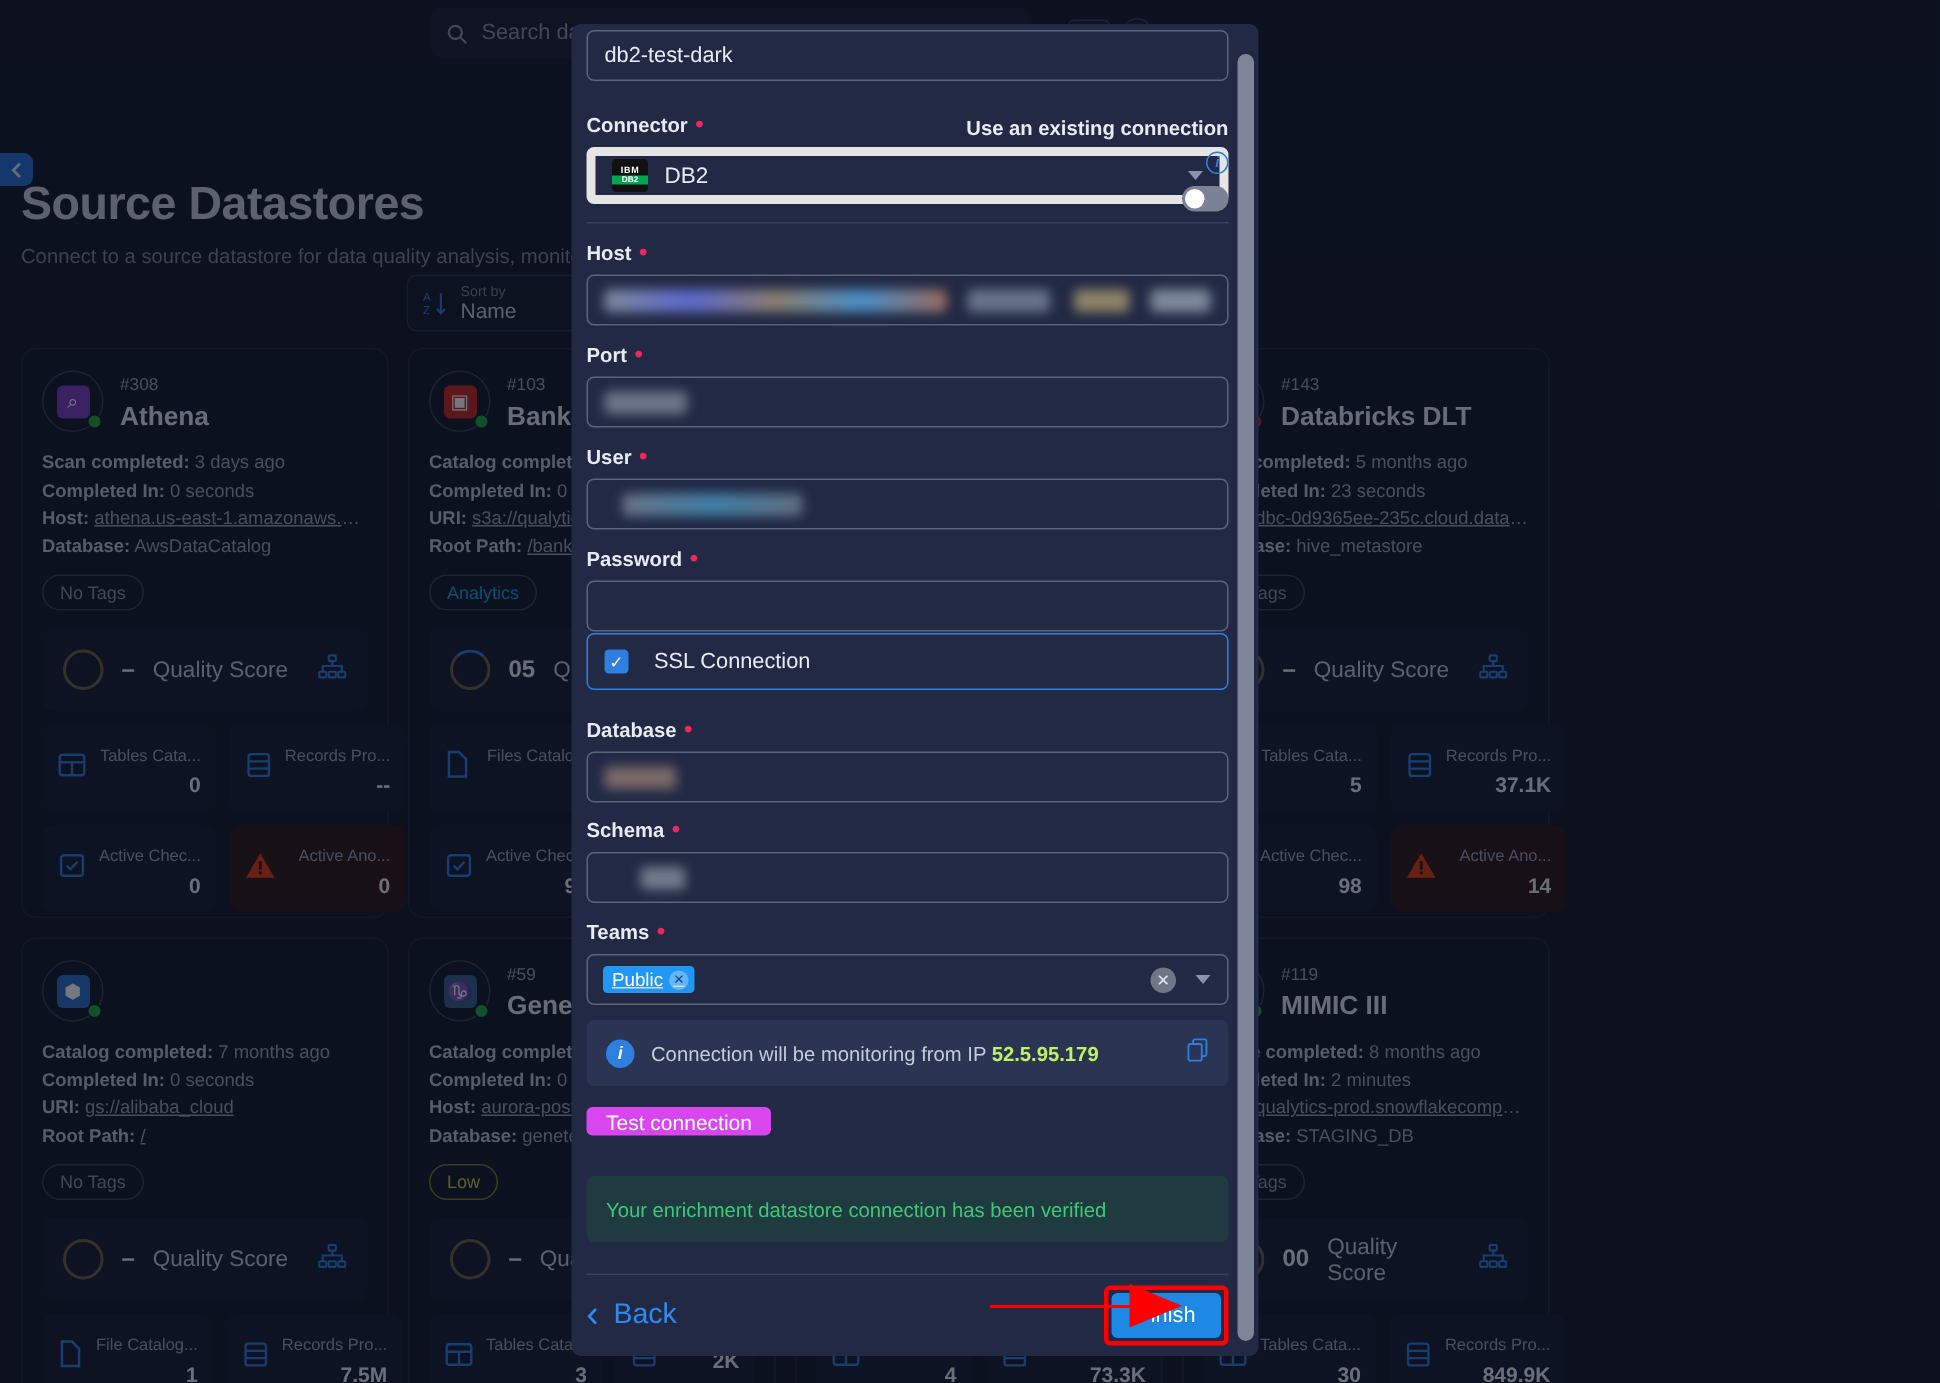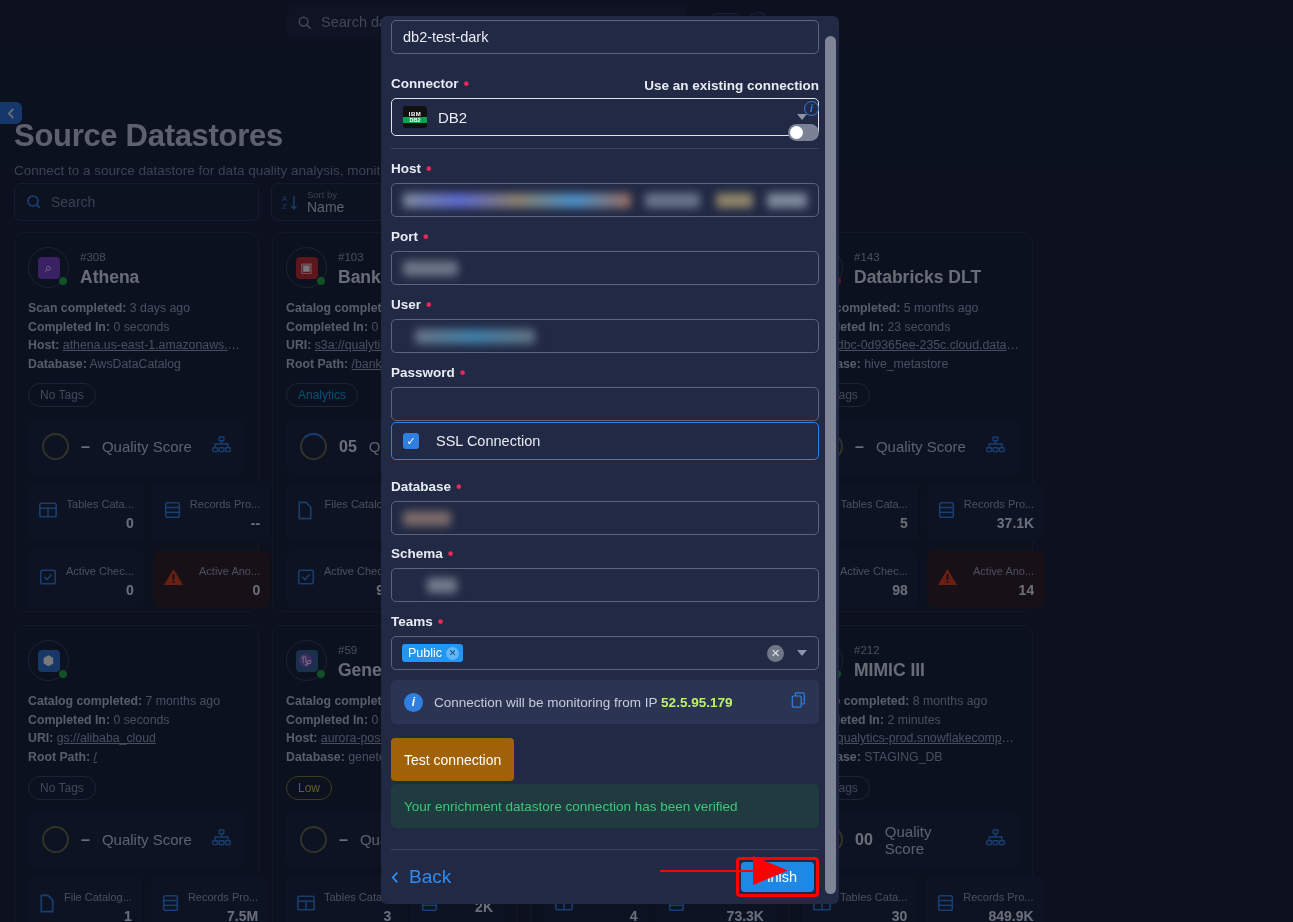--- a/index.html
+++ b/index.html
@@ -127,21 +127,21 @@
   .toggle-row .tl { font-size:13.5px; font-weight:700; color:#e7ebf3; }
   .switch { width:31px; height:17px; background:#7b8296; border-radius:9px;
             position:relative; }
   .switch .knob { position:absolute; left:2px; top:2px; width:13px; height:13px;
                   border-radius:50%; background:#fff; }
   .info-i { width:15px; height:15px; border-radius:50%; border:1.5px solid #2f7fe0;
             color:#2f7fe0; font-size:10px; display:flex; align-items:center;
             justify-content:center; font-weight:700; font-style:italic;}
 
   .select {
-    width:428px; height:38px; border:1px solid #e5e5e5; border-radius:5px;
+    width:428px; height:38px; border:6px solid #e5e5e5; border-radius:5px;
     display:flex; align-items:center; padding:0 11px; gap:11px; position:relative;
   }
   .db2-ico { width:24px; height:22px; border-radius:3px; background:#111; flex:none;
              display:flex; flex-direction:column; align-items:center; justify-content:center;}
   .db2-ico .t { font-size:6px; color:#fff; font-weight:700; letter-spacing:0.5px;}
   .db2-ico .b { font-size:5.5px; color:#fff; font-weight:700; background:#00a651;
                 width:100%; text-align:center; }
   .select .val { font-size:15px; color:#e7ebf3; }
   .caret { position:absolute; right:11px; width:0;height:0;
            border-left:5px solid transparent; border-right:5px solid transparent;
@@ -154,42 +154,42 @@
   .chk { width:16px; height:16px; border-radius:3px; background:#2f7fe0;
          display:flex; align-items:center; justify-content:center; color:#fff;
          font-size:11px; }
   .ssl-box .cl { font-size:14.5px; color:#e7ebf3; }
 
   .teams-box {
     width:428px; height:34px; border:1px solid #5d6478; border-radius:5px;
     display:flex; align-items:center; padding:0 10px; position:relative;
   }
   .chip { background:#2196f3; border-radius:3px; height:18px; display:flex;
-          align-items:center; gap:4px; padding:0 4px 0 6px; }
+          align-items:center; gap:4px; padding:0 4px 0 6px;text-decoration:underline; }
   .chip .ct { font-size:12.5px; color:#fff; }
   .chip .cx { width:13px; height:13px; border-radius:50%; background:#64b5f6;
               color:#0b4a80; font-size:9px; display:flex; align-items:center;
               justify-content:center;}
   .clr { position:absolute; right:34px; width:17px; height:17px; border-radius:50%;
          background:#6f7685; color:#dfe3ea; font-size:11px; display:flex;
          align-items:center; justify-content:center;}
 
   .infobar {
     width:428px; height:44px; background:#2b3452; border-radius:5px;
     display:flex; align-items:center; padding:0 13px; gap:11px;
   }
   .infobar .ic { width:19px;height:19px;border-radius:50%;background:#2f7fe0;
                  color:#fff; font-size:12px; font-weight:700; font-style:italic;
                  display:flex;align-items:center;justify-content:center;}
   .infobar .tx { font-size:13.5px; color:#c5ccdb; }
   .infobar .tx b { color:#bef264; }
   .infobar .cp { margin-left:auto; color:#2f7fe0; }
 
-  .btn-test { background:#a16207; color:#fff; border:0; border-radius:4px;
-              height:43px; padding:0 13px; font-size:14px; font-family:inherit;
+  .btn-test { background:#d946ef; color:#fff; border:0; border-radius:4px;
+              height:19px; padding:0 13px; font-size:14px; font-family:inherit;
               font-weight:500; cursor:pointer;}
   .ok-banner { width:428px; height:44px; background:#1f3b40; border-radius:5px;
                display:flex; align-items:center; padding:0 13px;
                font-size:13.5px; color:#3cc878; }
 
   .modal-foot { position:absolute; left:10px; bottom:0; width:438px; }
   .foot-div { height:1px; background:#3a4259; width:428px; }
   .foot-row { height:54px; display:flex; align-items:center; width:428px; }
   .back-btn { display:flex; align-items:center; gap:9px; color:#2f8bf0;
               font-size:19px; background:none; border:0; font-family:inherit;
@@ -227,27 +227,20 @@
     <div class="collapse-btn">
       <svg width="9" height="11" viewBox="0 0 10 12" fill="none" stroke="#dbe8fb" stroke-width="2">
         <polyline points="7,1 2,6 7,11"></polyline>
       </svg>
     </div>
     <h1 class="page-title">Source Datastores</h1>
     <div class="page-sub">Connect to a source datastore for data quality analysis, monitoring, </div>
   </div>
 
   <div class="toolbar-row">
-    <div class="searchbox">
-      <svg width="16" height="16" viewBox="0 0 24 24" fill="none" stroke="#2f7fe0" stroke-width="2.6">
-        <circle cx="10.5" cy="10.5" r="7.5"></circle>
-          <line x1="16" y1="16" x2="21" y2="21"></line>
-      </svg>
-      <span class="ph">Search</span>
-    </div>
     <div class="sortbox">
       <svg width="17" height="19" viewBox="0 0 20 22" fill="none" stroke="#2f7fe0" stroke-width="1.6">
         <text x="0" y="9" font-size="9" fill="#2f7fe0" stroke="none" font-family="sans-serif">A</text>
         <text x="0" y="19" font-size="9" fill="#2f7fe0" stroke="none" font-family="sans-serif">Z</text>
         <line x1="14" y1="3" x2="14" y2="18"></line>
           <polyline points="11,15 14,18.5 17,15"></polyline>
       </svg>
       <div>
         <div class="lbl">Sort by</div>
         <div class="val">Name</div>
@@ -595,21 +588,21 @@
                 <line x1="2.5" y1="13.6" x2="17.5" y2="13.6"></line>
               </svg></span>
             <span class="sb"><span class="st">Records Pro...</span><div class="sv">73.3K</div></span>
           </div>
         </div></div>
       <div class="card"><div class="card-head">
           <span class="avatar">
             <span class="ico-sq" style="background:#29b5e8">❄</span>
             <span class="dot"></span>
           </span>
-          <span><span class="card-id">#212</span><div class="card-name">MIMIC III</div></span>
+          <span><span class="card-id">#119</span><div class="card-name">MIMIC III</div></span>
         </div><div class="meta">
           <div class="row"><b>Profile completed:</b> <span>8 months ago</span></div>
           <div class="row"><b>Completed In:</b> <span>2 minutes</span></div>
           <div class="row"><b>Host:</b> <a>qualytics-prod.snowflakecomputi...</a></div>
           <div class="row"><b>Database:</b> <span>STAGING_DB</span></div>
         </div><div class="tag ">No Tags</div><div class="qs">
           <span class="qs-ring blue"></span>
           <span class="qs-num">00</span>
           <span class="qs-lbl">Quality Score</span>
           <span class="qs-tree"><svg width="19" height="17" viewBox="0 0 20 18" fill="none" stroke="#2f7fe0" stroke-width="1.5">

